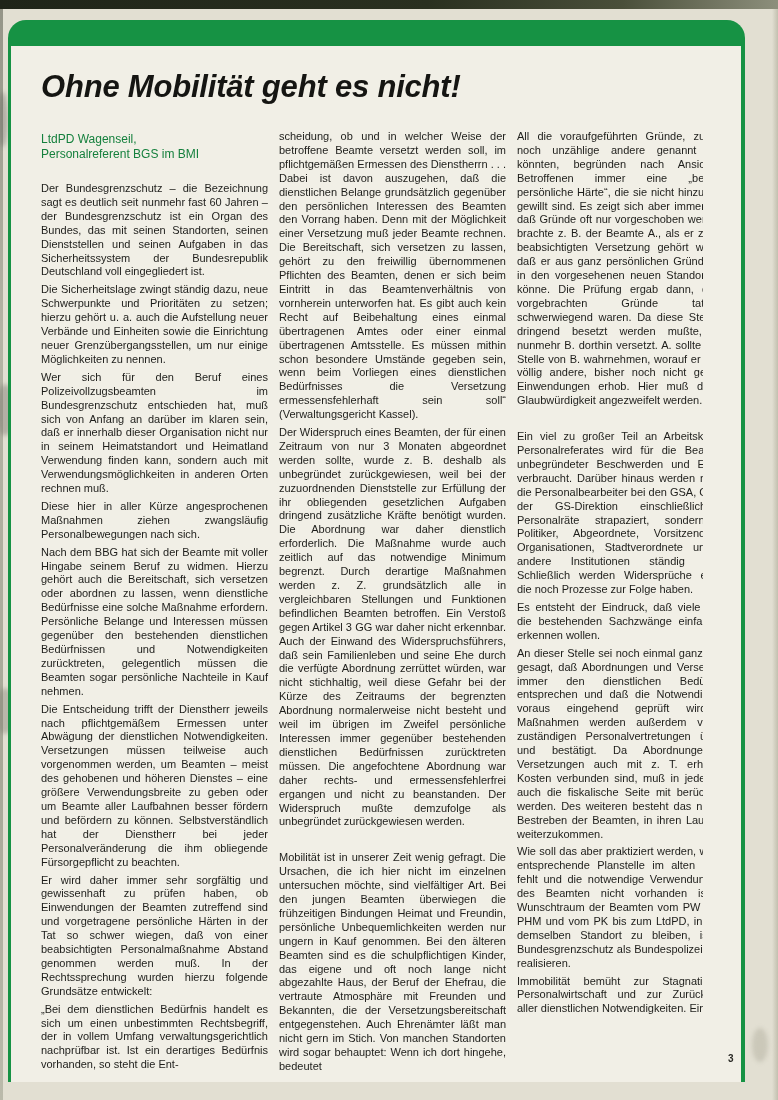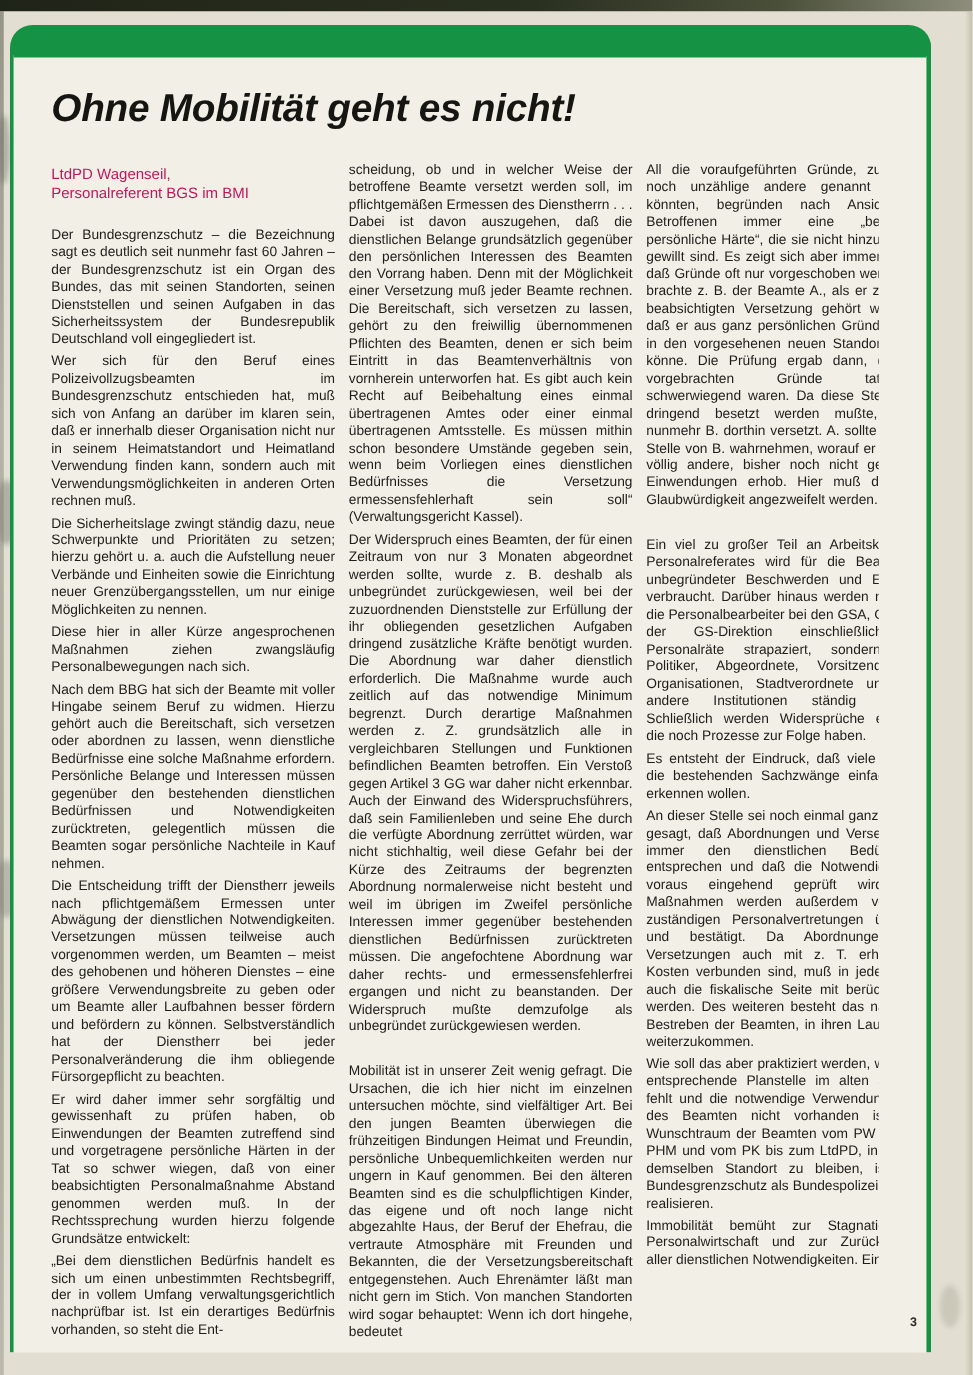--- a/index.html
+++ b/index.html
@@ -50,21 +50,21 @@
     font-weight:bold;font-style:italic;
     letter-spacing:-0.2px;
     color:#151512;
   }
   .columns{
     display:flex;gap:11px;
     margin:26px 0 0 30px;width:676px;
   }
   .col{width:227px;flex:0 0 227px;color:var(--ink);}
   .byline{
-    font-size:12px;line-height:15px;color:#be185d;
+    font-size:12px;line-height:15px;color:#15803d;
     margin:2px 0 20px 0;
   }
   .col p{
     margin:4px 0 0 0;
     font-size:11px;line-height:13.9px;
     text-align:justify;
     hyphens:auto;-webkit-hyphens:auto;
     overflow-wrap:break-word;
     color:var(--ink);
   }
@@ -100,22 +100,22 @@
   <div class="sheet">
     <h1 class="headline">Ohne Mobilität geht es nicht!</h1>
 
     <div class="columns">
       <div class="col">
         <div class="byline">
           <div>LtdPD Wagenseil,</div>
           <div>Personalreferent BGS im BMI</div>
         </div>
         <p>Der Bundesgrenzschutz – die Bezeichnung sagt es deutlich seit nunmehr fast 60 Jahren – der Bundesgrenzschutz ist ein Organ des Bundes, das mit seinen Standorten, seinen Dienststellen und seinen Aufgaben in das Sicherheitssystem der Bundesrepublik Deutschland voll eingegliedert ist.</p>
+        <p>Die Sicherheitslage zwingt ständig dazu, neue Schwerpunkte und Prioritäten zu setzen; hierzu gehört u. a. auch die Aufstellung neuer Verbände und Einheiten sowie die Einrichtung neuer Grenzübergangsstellen, um nur einige Möglichkeiten zu nennen.</p>
         <p>Wer sich für den Beruf eines Polizeivollzugsbeamten im Bundesgrenzschutz entschieden hat, muß sich von Anfang an darüber im klaren sein, daß er innerhalb dieser Organisation nicht nur in seinem Heimatstandort und Heimatland Verwendung finden kann, sondern auch mit Verwendungsmöglichkeiten in anderen Orten rechnen muß.</p>
-        <p>Die Sicherheitslage zwingt ständig dazu, neue Schwerpunkte und Prioritäten zu setzen; hierzu gehört u. a. auch die Aufstellung neuer Verbände und Einheiten sowie die Einrichtung neuer Grenzübergangsstellen, um nur einige Möglichkeiten zu nennen.</p>
         <p>Diese hier in aller Kürze angesprochenen Maßnahmen ziehen zwangsläufig Personalbewegungen nach sich.</p>
         <p>Nach dem BBG hat sich der Beamte mit voller Hingabe seinem Beruf zu widmen. Hierzu gehört auch die Bereitschaft, sich versetzen oder abordnen zu lassen, wenn dienstliche Bedürfnisse eine solche Maßnahme erfordern. Persönliche Belange und Interessen müssen gegenüber den bestehenden dienstlichen Bedürfnissen und Notwendigkeiten zurücktreten, gelegentlich müssen die Beamten sogar persönliche Nachteile in Kauf nehmen.</p>
         <p>Die Entscheidung trifft der Dienstherr jeweils nach pflichtgemäßem Ermessen unter Abwägung der dienstlichen Notwendigkeiten. Versetzungen müssen teilweise auch vorgenommen werden, um Beamten – meist des gehobenen und höheren Dienstes – eine größere Verwendungsbreite zu geben oder um Beamte aller Laufbahnen besser fördern und befördern zu können. Selbstverständlich hat der Dienstherr bei jeder Personalveränderung die ihm obliegende Fürsorgepflicht zu beachten.</p>
         <p>Er wird daher immer sehr sorgfältig und gewissenhaft zu prüfen haben, ob Einwendungen der Beamten zutreffend sind und vorgetragene persönliche Härten in der Tat so schwer wiegen, daß von einer beabsichtigten Personalmaßnahme Abstand genommen werden muß. In der Rechtssprechung wurden hierzu folgende Grundsätze entwickelt:</p>
         <p>„Bei dem dienstlichen Bedürfnis handelt es sich um einen unbestimmten Rechtsbegriff, der in vollem Umfang verwaltungsgerichtlich nachprüfbar ist. Ist ein derartiges Bedürfnis vorhanden, so steht die Ent-</p>
       </div>
 
       <div class="col">
         <p>scheidung, ob und in welcher Weise der betroffene Beamte versetzt werden soll, im pflichtgemäßen Ermessen des Dienstherrn . . . Dabei ist davon auszugehen, daß die dienstlichen Belange grundsätzlich gegenüber den persönlichen Interessen des Beamten den Vorrang haben. Denn mit der Möglichkeit einer Versetzung muß jeder Beamte rechnen. Die Bereitschaft, sich versetzen zu lassen, gehört zu den freiwillig übernommenen Pflichten des Beamten, denen er sich beim Eintritt in das Beamtenverhältnis von vornherein unterworfen hat. Es gibt auch kein Recht auf Beibehaltung eines einmal übertragenen Amtes oder einer einmal übertragenen Amtsstelle. Es müssen mithin schon besondere Umstände gegeben sein, wenn beim Vorliegen eines dienstlichen Bedürfnisses die Versetzung ermessensfehlerhaft sein soll“ (Verwaltungsgericht Kassel).</p>
         <p>Der Widerspruch eines Beamten, der für einen Zeitraum von nur 3 Monaten abgeordnet werden sollte, wurde z. B. deshalb als unbegründet zurückgewiesen, weil bei der zuzuordnenden Dienststelle zur Erfüllung der ihr obliegenden gesetzlichen Aufgaben dringend zusätzliche Kräfte benötigt wurden. Die Abordnung war daher dienstlich erforderlich. Die Maßnahme wurde auch zeitlich auf das notwendige Minimum begrenzt. Durch derartige Maßnahmen werden z. Z. grundsätzlich alle in vergleichbaren Stellungen und Funktionen befindlichen Beamten betroffen. Ein Verstoß gegen Artikel 3 GG war daher nicht erkennbar. Auch der Einwand des Widerspruchsführers, daß sein Familienleben und seine Ehe durch die verfügte Abordnung zerrüttet würden, war nicht stichhaltig, weil diese Gefahr bei der Kürze des Zeitraums der begrenzten Abordnung normalerweise nicht besteht und weil im übrigen im Zweifel persönliche Interessen immer gegenüber bestehenden dienstlichen Bedürfnissen zurücktreten müssen. Die angefochtene Abordnung war daher rechts- und ermessensfehlerfrei ergangen und nicht zu beanstanden. Der Widerspruch mußte demzufolge als unbegründet zurückgewiesen werden.</p>

